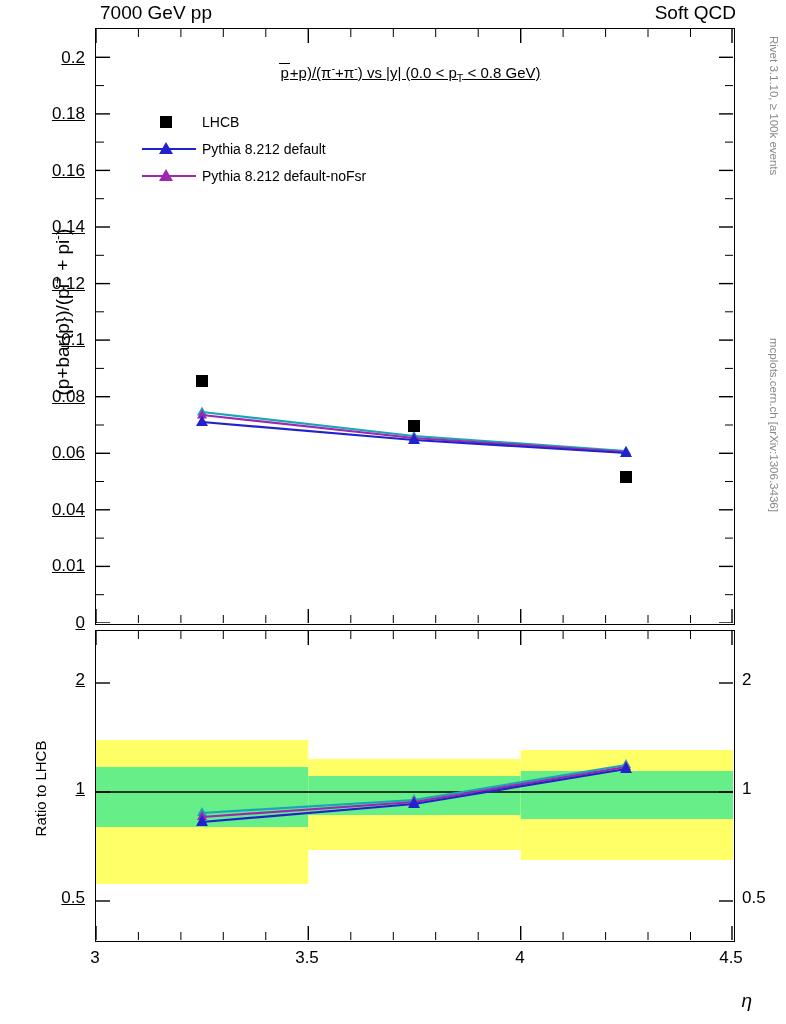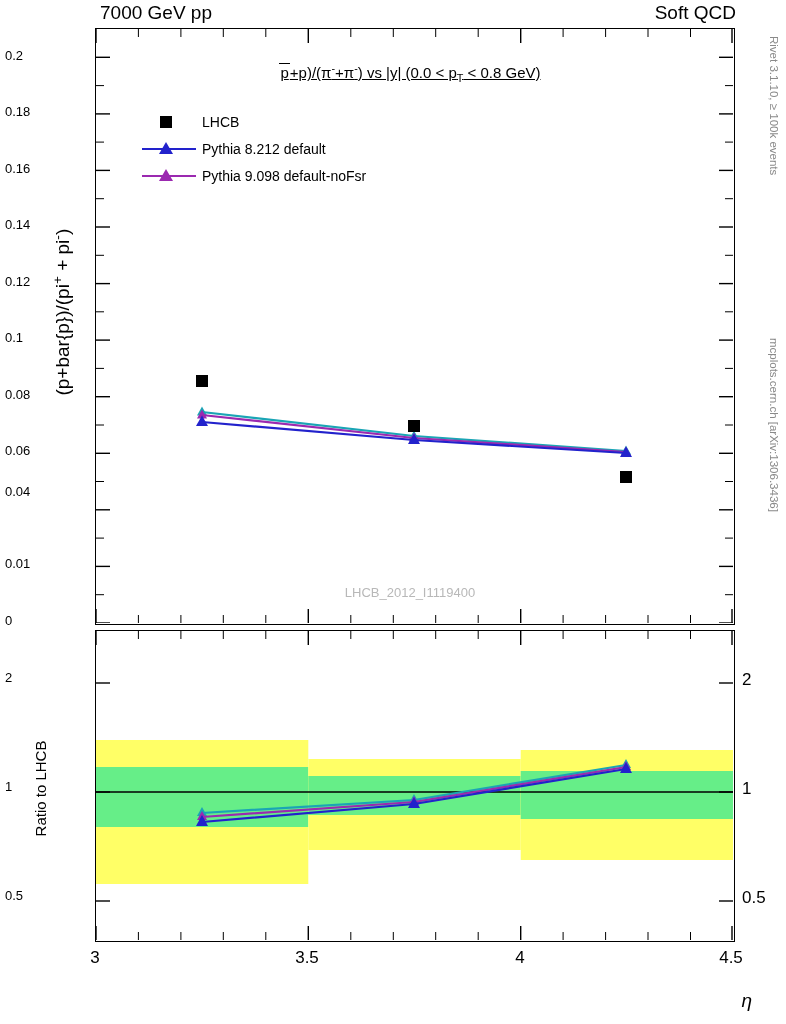--- a/index.html
+++ b/index.html
@@ -57,23 +57,24 @@
     border: 1.5px solid #000000;
     box-sizing: border-box;
     background: #ffffff;
     overflow: hidden;
   }
 
   svg { display: block; }
 
   
   .ytick {
-    font-size: 13px;
-    text-align: left;
+    font-size: 17px;
+    text-align: right;
     width: 80px;
+    text-decoration: underline;
   }
   .xtick {
     font-size: 17px;
     text-align: center;
     width: 60px;
   }
   .ytick-r {
     font-size: 17px;
     text-align: left;
     width: 60px;
@@ -270,21 +271,20 @@
         <rect x="312" y="391" width="12" height="12"></rect>
         <rect x="524" y="442" width="12" height="12"></rect>
       </g>
     </svg>
   </div>
 
   <div class="abs ctext" id="plot-title">
     <span class="ovl"><span style="border-top:1px solid #000; padding:0 1px;">p</span></span><span>+p)/(π</span><sup>-</sup><span>+π</span><sup>-</sup><span>) vs |y|  (0.0 &lt; p</span><sub>T</sub><span> &lt; 0.8 GeV)</span>
   </div>
 
-  <div class="abs" id="watermark">LHCB_2012_I1119400</div>
 
   <div class="abs" id="legend">
     <div class="legend-row">
       <span class="legend-mark">
         <svg width="58" height="22">
             <rect x="20" y="5" width="12" height="12" fill="#000000"></rect>
           </svg>
       </span>
       <span class="legend-label">LHCB</span>
     </div>
@@ -297,27 +297,27 @@
       </span>
       <span class="legend-label">Pythia 8.212 default</span>
     </div>
     <div class="legend-row">
       <span class="legend-mark">
         <svg width="58" height="22">
             <line x1="2" y1="11" x2="56" y2="11" stroke="#9b29b0" stroke-width="2.2"></line>
             <polygon points="26,4 33,16 19,16" fill="#9b29b0"></polygon>
           </svg>
       </span>
-      <span class="legend-label">Pythia 9.098 default-noFsr</span>
+      <span class="legend-label">Pythia 8.212 default-noFsr</span>
     </div>
   </div>
 
   <div class="abs ytick" style="left:5px; top:613px;">0</div>
   <div class="abs ytick" style="left:5px; top:556px;">0.01</div>
-  <div class="abs ytick" style="left:5px; top:484px;">0.04</div>
+  <div class="abs ytick" style="left:5px; top:500px;">0.04</div>
   <div class="abs ytick" style="left:5px; top:443px;">0.06</div>
   <div class="abs ytick" style="left:5px; top:387px;">0.08</div>
   <div class="abs ytick" style="left:5px; top:330px;">0.1</div>
   <div class="abs ytick" style="left:5px; top:274px;">0.12</div>
   <div class="abs ytick" style="left:5px; top:217px;">0.14</div>
   <div class="abs ytick" style="left:5px; top:161px;">0.16</div>
   <div class="abs ytick" style="left:5px; top:104px;">0.18</div>
   <div class="abs ytick" style="left:5px; top:48px;">0.2</div>
 
   <div class="abs" id="ylabel-main">

